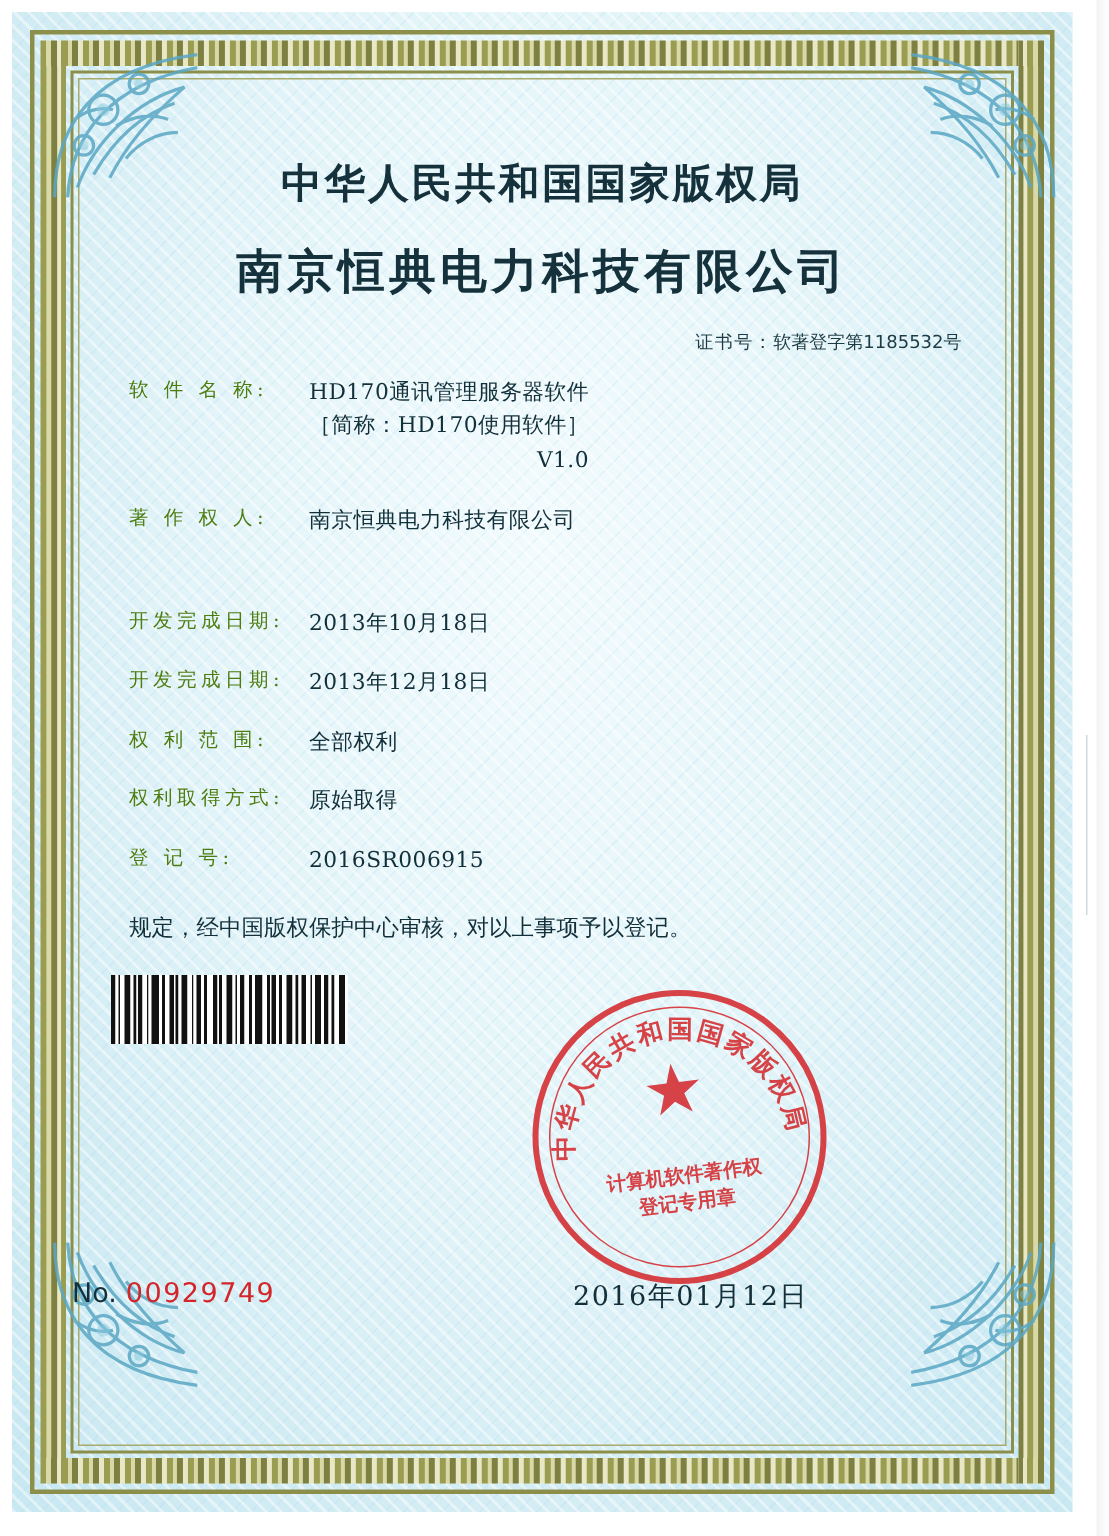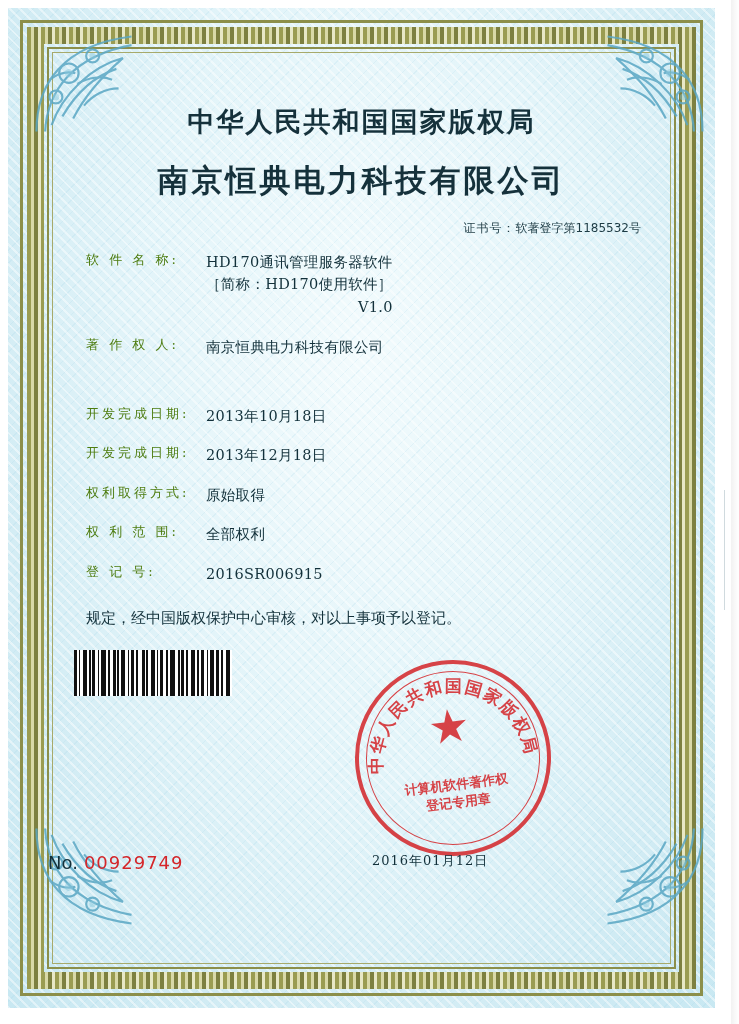--- a/index.html
+++ b/index.html
@@ -273,24 +273,24 @@
     font-size: 18px;
     color: #13303a;
   }
   .footer-no .num {
     color: #d4262a;
     letter-spacing: 1px;
     margin-left: 6px;
   }
   .footer-date {
     position: absolute;
-    left: 372px;
+    left: 382px;
     top: 852px;
     font-family: "DejaVu Serif", serif;
-    font-size: 13px;
+    font-size: 18px;
     color: #13303a;
     letter-spacing: 1px;
   }
 
   
   .edge-shadow {
     position: absolute;
     right: 0;
     top: 0;
     width: 8px;
@@ -427,26 +427,26 @@
     <div class="fields-2">
       <div class="field-row">
         <div class="field-label">开发完成日期:</div>
         <div class="field-value">2013年10月18日</div>
       </div>
       <div class="field-row">
         <div class="field-label">开发完成日期:</div>
         <div class="field-value">2013年12月18日</div>
       </div>
       <div class="field-row">
+        <div class="field-label">权 利 范 围:</div>
+        <div class="field-value">全部权利</div>
+      </div>
+      <div class="field-row">
         <div class="field-label">权利取得方式:</div>
         <div class="field-value">原始取得</div>
-      </div>
-      <div class="field-row">
-        <div class="field-label">权 利 范 围:</div>
-        <div class="field-value">全部权利</div>
       </div>
       <div class="field-row">
         <div class="field-label">登 记 号:</div>
         <div class="field-value">2016SR006915</div>
       </div>
     </div>
 
     <div class="statement">
       <span>规定，经中国版权保护中心审核，对以上事项予以登记。</span>
     </div>

